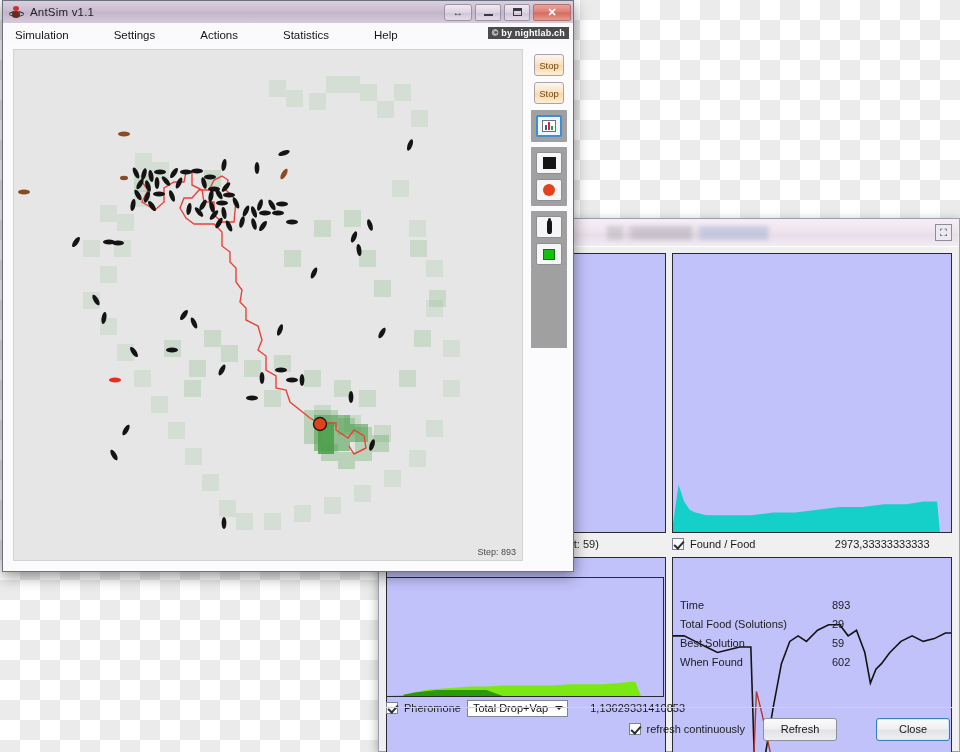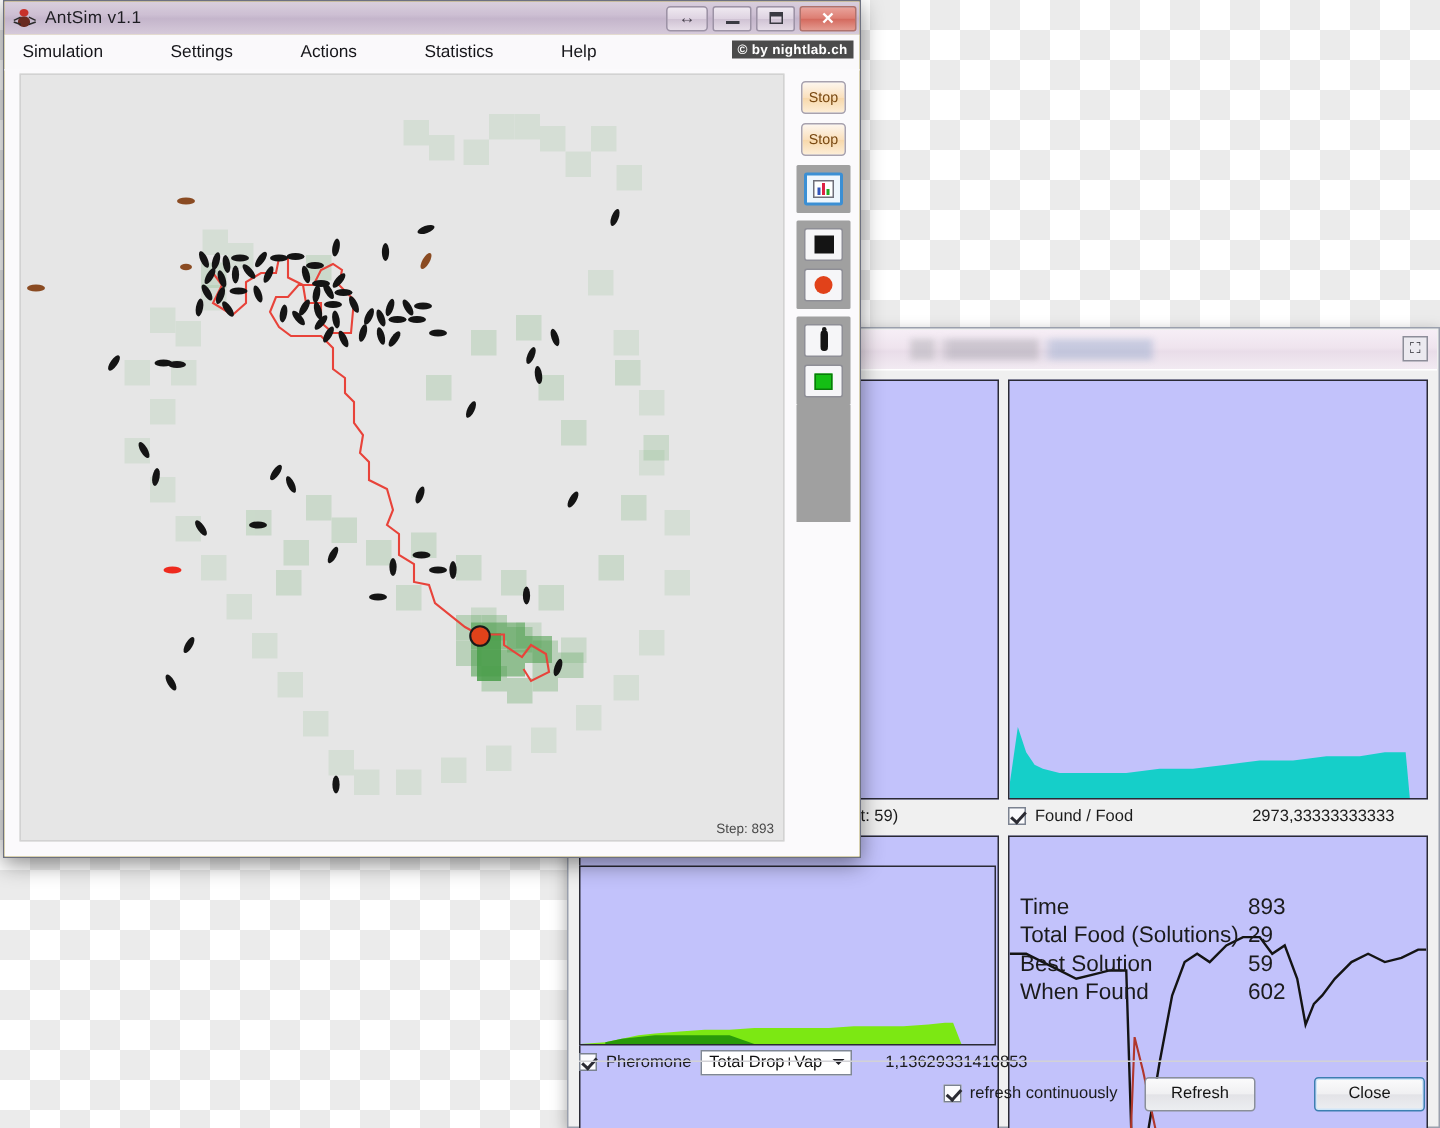--- a/index.html
+++ b/index.html
@@ -81,21 +81,21 @@
   .phero-select .arrow{
     margin-left:7px;width:0;height:0;
     border-left:4px solid transparent;border-right:4px solid transparent;
     border-top:4px solid #1c1c22;
   }
   .phero-foot .pval{margin-left:16px;}
 
   
   #summary{
     position:absolute;left:300px;top:348px;width:268px;
-    font-size:15px;color:#1b1b1b;
+    font-size:11px;color:#1b1b1b;
   }
   #summary .row{display:flex;height:19px;align-items:center;}
   #summary .k{width:152px;}
   #summary .v{}
 
   #stats-sep{
     position:absolute;left:6px;right:6px;bottom:42px;height:1px;background:#d2d2d6;
   }
   #stats-footer{
     position:absolute;right:8px;bottom:8px;height:26px;

